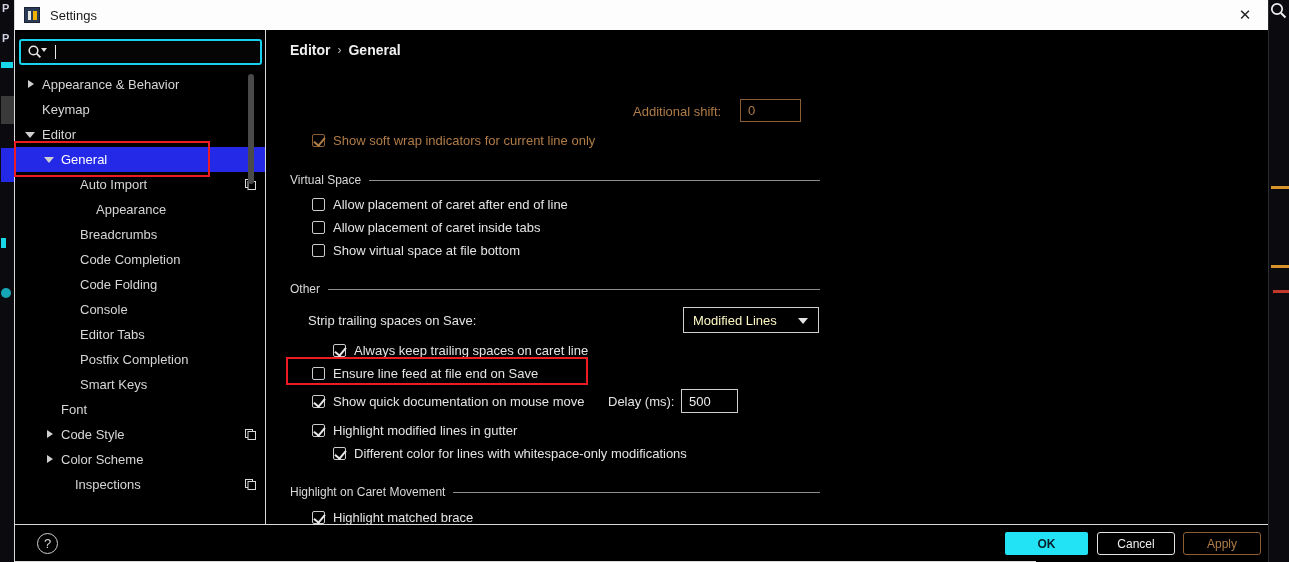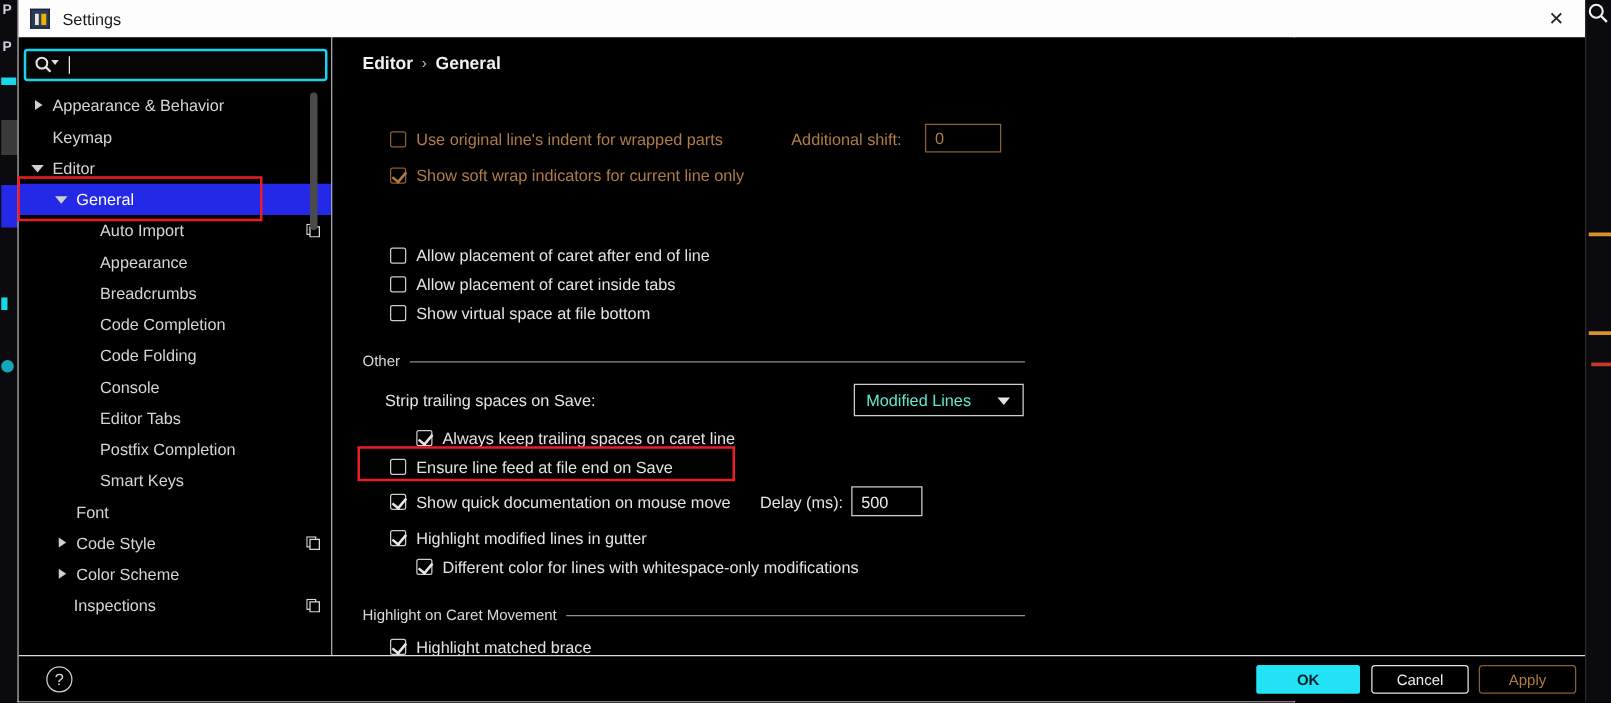--- a/index.html
+++ b/index.html
@@ -63,21 +63,21 @@
 
   .sec { position:absolute; display:flex; align-items:center; width:530px; font-size:12px; color:#d8d8d8; }
   .sec .line { flex:1; height:1px; background:#8e8e8e; margin-left:8px; }
 
   .lbl { position:absolute; font-size:13px; color:#e4e4e4; white-space:nowrap;}
   .lbl.dim { color:#b07c47; }
 
   .tbox { position:absolute; border:1px solid #cfcfcf; background:#000; color:#eaeaea; font-size:13px; display:flex; align-items:center; padding-left:7px; }
   .tbox.dim { border-color:#8b5e33; color:#b07c47; }
 
-  .combo { position:absolute; border:1px solid #cfcfcf; background:#000; color:#5eead4; font-size:13px; display:flex; align-items:center; padding-left:9px; }
+  .combo { position:absolute; border:1px solid #cfcfcf; background:#000; color:#fef9c3; font-size:13px; display:flex; align-items:center; padding-left:9px; }
   .combo .arr { position:absolute; right:10px; top:50%; margin-top:-2px; width:0;height:0; border-left:5px solid transparent;border-right:5px solid transparent;border-top:6px solid #e4e4e4;}
 
   
   .bottom { position:absolute; left:0px; top:524px; width:1253px; height:37px; background:#000; border-top:1px solid #d9d9d9; }
   .help { position:absolute; left:22px; top:8px; width:21px; height:21px; border:1px solid #d0d0d0; border-radius:50%; color:#d8d8d8; font-size:13px; display:flex; align-items:center; justify-content:center; }
   .btn { position:absolute; top:7px; height:23px; font-size:12px; display:flex; align-items:center; justify-content:center; }
   .btn.ok { left:990px; width:83px; background:#22e3f5; color:#06202a; font-weight:bold; border-radius:2px;}
   .btn.cancel { left:1082px; width:78px; border:1px solid #e4e4e4; color:#ededed; border-radius:3px;}
   .btn.apply { left:1168px; width:78px; border:1px solid #8b5e33; color:#b07c47; border-radius:3px;}
 
@@ -159,21 +159,21 @@
             <span class="tw "></span>
             <span style="margin-left: 5px;">Auto Import</span>
             <span class="copy-ic"><svg width="11" height="11" viewBox="0 0 11 11">
                 <rect x="0.5" y="0.5" width="7" height="8" fill="none" stroke="#d8d8d8"></rect>
                 <rect x="3" y="2.5" width="7.5" height="8" fill="#000" stroke="#d8d8d8"></rect>
               </svg></span>
           </div>
           <div class="tree-row">
             <span style="display: inline-block; flex: 0 0 auto; width: 48px;"></span>
             <span class="tw "></span>
-            <span style="margin-left: 5px;">Appearance</span>
+            <span style="margin-left: 21px;">Appearance</span>
           </div>
           <div class="tree-row">
             <span style="display: inline-block; flex: 0 0 auto; width: 48px;"></span>
             <span class="tw "></span>
             <span style="margin-left: 5px;">Breadcrumbs</span>
           </div>
           <div class="tree-row">
             <span style="display: inline-block; flex: 0 0 auto; width: 48px;"></span>
             <span class="tw "></span>
             <span style="margin-left: 5px;">Code Completion</span>
@@ -218,51 +218,51 @@
               </svg></span>
           </div>
           <div class="tree-row">
             <span style="display: inline-block; flex: 0 0 auto; width: 29px;"></span>
             <span class="tw closed"></span>
             <span style="margin-left: 5px;">Color Scheme</span>
           </div>
           <div class="tree-row">
             <span style="display: inline-block; flex: 0 0 auto; width: 29px;"></span>
             <span class="tw "></span>
-            <span style="margin-left: 3px;">Inspections</span>
+            <span style="margin-left: 19px;">Inspections</span>
             <span class="copy-ic"><svg width="11" height="11" viewBox="0 0 11 11">
                 <rect x="0.5" y="0.5" width="7" height="8" fill="none" stroke="#d8d8d8"></rect>
                 <rect x="3" y="2.5" width="7.5" height="8" fill="#000" stroke="#d8d8d8"></rect>
               </svg></span>
           </div>
         </div>
       <div class="tree-scroll"></div>
     </div>
 
     <div class="panel-div"></div>
 
     <div class="content">
 
       <div class="crumb">
         <span>Editor</span>
         <span class="sep">›</span>
         <span>General</span>
       </div>
 
-      <div class="opt dim" style="left:46px; top:74px;">
-        <span class="cb dimbox"></span>
-        <span>Use original line's indent for wrapped parts</span>
-      </div>
       <div class="opt dim" style="left:46px; top:103px;">
         <span class="cb dimbox on"></span>
         <span>Show soft wrap indicators for current line only</span>
       </div>
       <div class="lbl dim" style="left:367px; top:74px;">Additional shift:</div>
       <div class="tbox dim" style="left:474px; top:69px; width:61px; height:23px;">0</div>
 
+      <div class="sec" style="left:24px; top:143px;">
+        <span>Virtual Space</span>
+        <span class="line"></span>
+      </div>
       <div class="opt" style="left:46px; top:167px;">
         <span class="cb"></span>
         <span>Allow placement of caret after end of line</span>
       </div>
       <div class="opt" style="left:46px; top:190px;">
         <span class="cb"></span>
         <span>Allow placement of caret inside tabs</span>
       </div>
       <div class="opt" style="left:46px; top:213px;">
         <span class="cb"></span>

